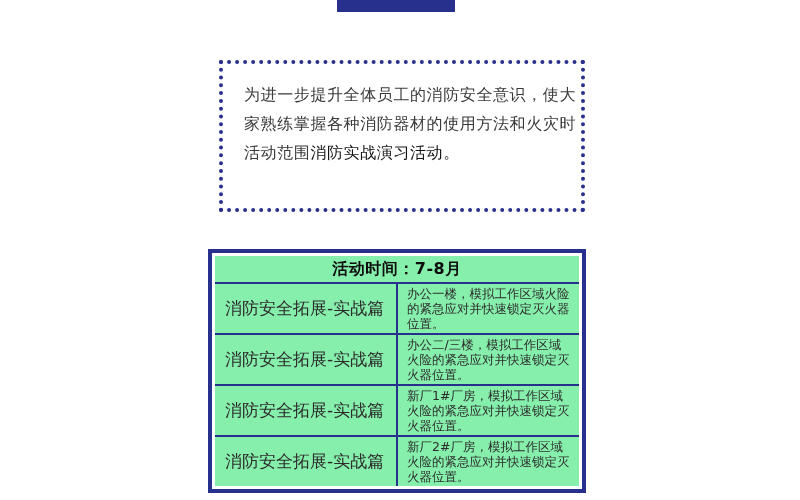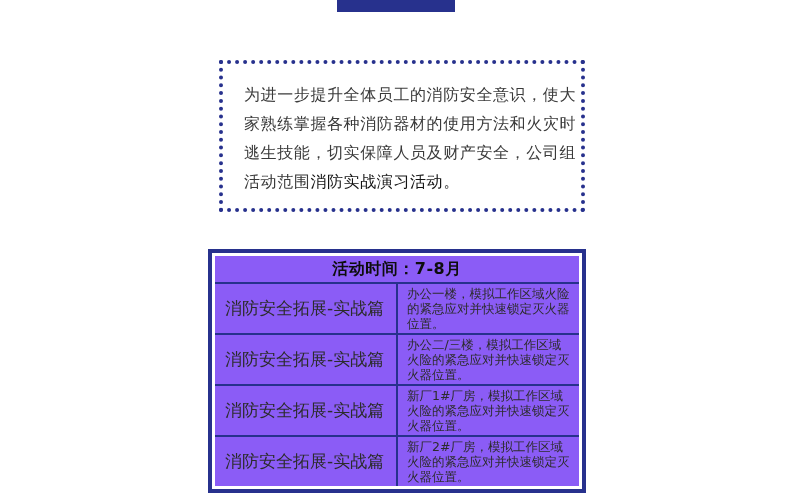--- a/index.html
+++ b/index.html
@@ -60,21 +60,21 @@
     background: #ffffff;
   }
   table.activity {
     width: 100%;
     border-collapse: collapse;
     border: 2px hidden;
     table-layout: fixed;
   }
   table.activity td, table.activity th {
     border: 2px solid #27318d;
-    background: #8b5cf6;
+    background: #86efac;
     vertical-align: middle;
     overflow: hidden;
   }
   td.tbl-title {
     height: 24px;
     text-align: center;
     font-size: 16px;
     font-weight: 700;
     color: #0d0d0d;
     letter-spacing: 0.5px;
@@ -106,21 +106,20 @@
 </head>
 <body>
 
 <div class="canvas">
 
   <div class="top-bar"></div>
 
   <div class="intro-box">
     <p class="intro-line">为进一步提升全体员工的消防安全意识，使大</p>
     <p class="intro-line">家熟练掌握各种消防器材的使用方法和火灾时</p>
-    <p class="intro-line">逃生技能，切实保障人员及财产安全，公司组</p>
     <p class="intro-line"><span>活动范围</span><strong>消防实战演习活动。</strong></p>
   </div>
 
   <div class="table-wrap">
     <table class="activity">
       <tbody>
           <tr>
         <td class="tbl-title" colspan="2">活动时间：7-8月</td>
       </tr>
       <tr>

